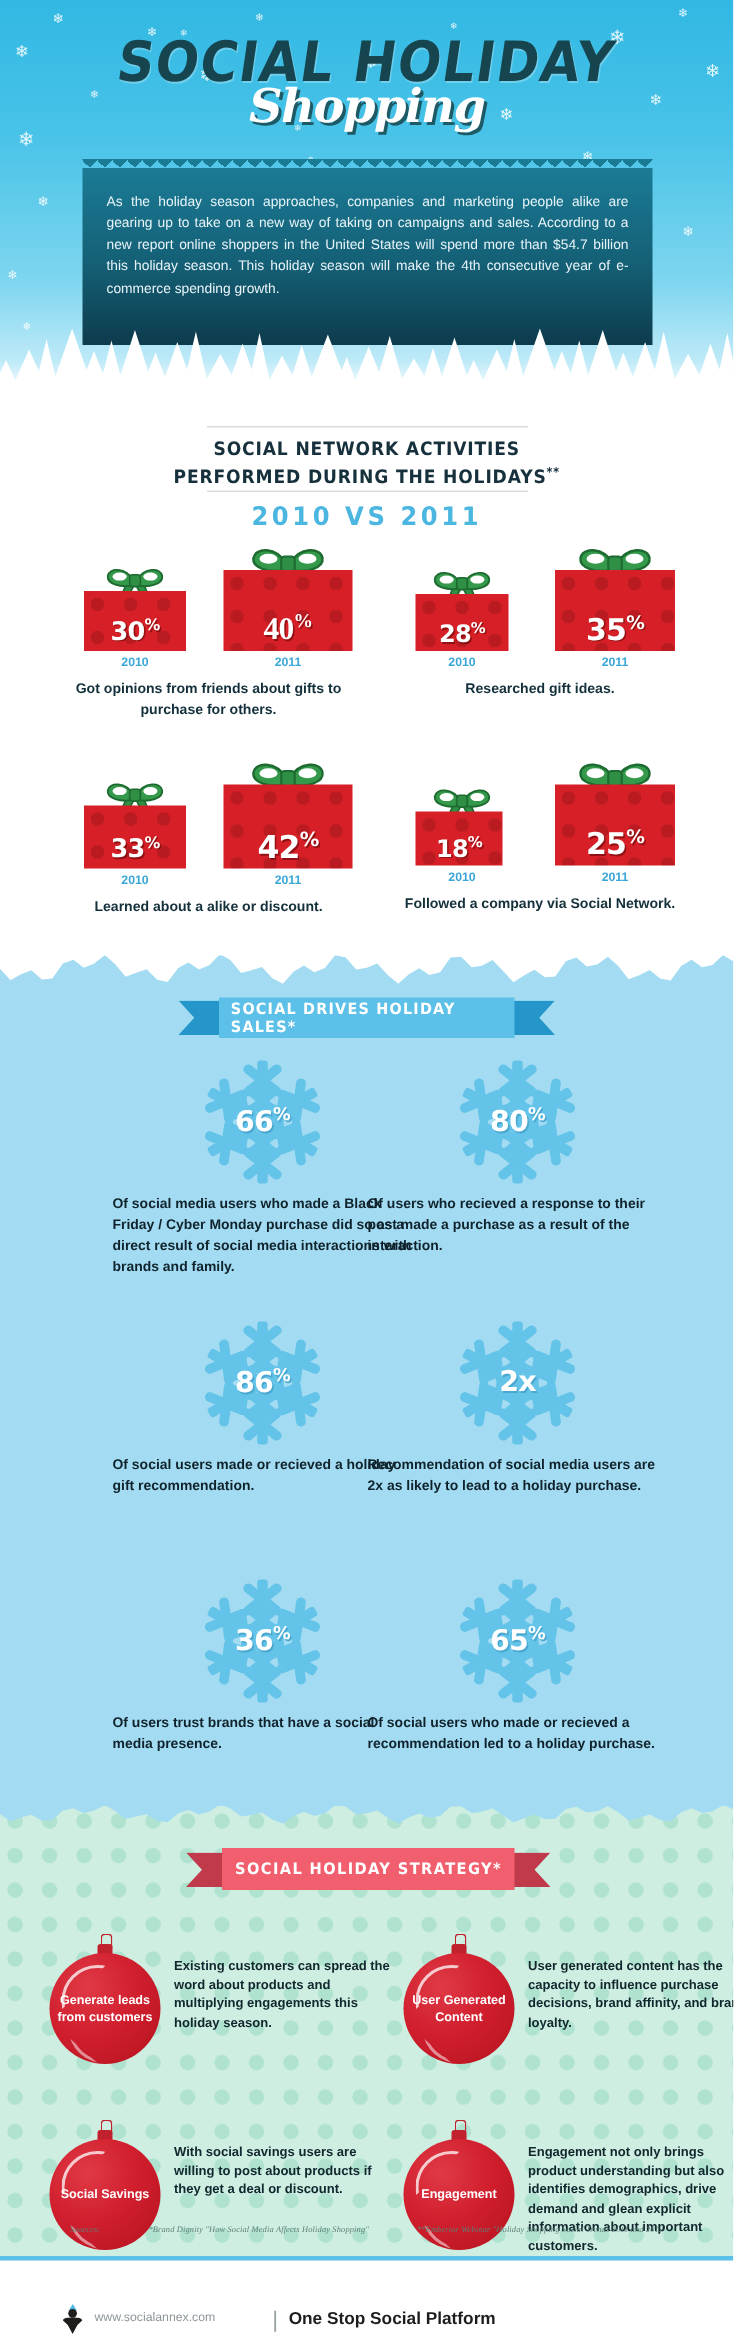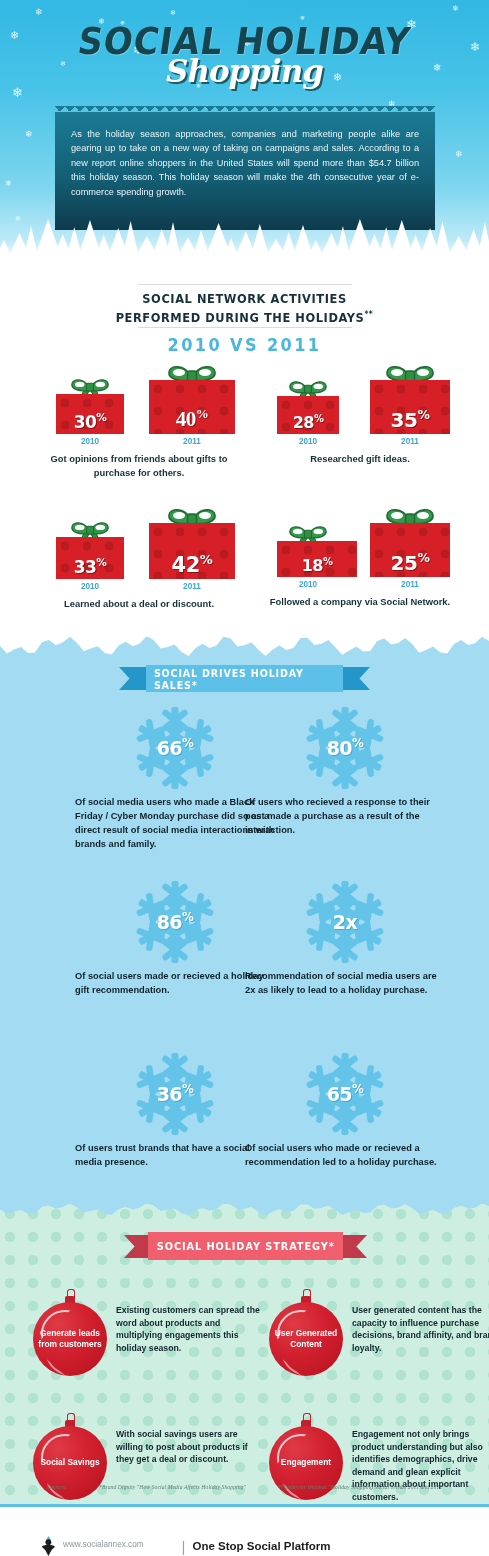--- a/index.html
+++ b/index.html
@@ -364,35 +364,35 @@
     </svg></div>
         <div class="box-body" style="position:absolute;left:0;bottom:0;width:86px;height:56px;">
           <div class="pct" style="font-size:21px;">42<i>%</i></div>
         </div>
       </div>
           </div>
       <div style="position:relative;height:16px;">
         <div class="yearlabel" style="left:22px;top:3px;width:68px;">2010</div>
         <div class="yearlabel" style="left:115px;top:3px;width:86px;">2011</div>
       </div>
-      <div class="gcap" style="position:relative;left:0;top:2px;">Learned about a deal or discount.</div>
+      <div class="gcap" style="position:relative;left:0;top:2px;">Learned about a alike or discount.</div>
     </div>
         <div class="gift-pair" style="left: 255px; top: 143px;">
       <div class="pair-boxes" style="height:72px;">
       <div class="giftbox" style="left:22px;width:62px;height:54px;">
         <div class="bow" style="top:0;"><svg width="41" height="27" viewBox="0 0 52 34">
       <path d="M26 16 L18 32 L13 30 L20 14 Z" fill="#2f8f44" stroke="#1d6b30" stroke-width="1.4" stroke-linejoin="round"></path>
       <path d="M26 16 L34 32 L39 30 L32 14 Z" fill="#2f8f44" stroke="#1d6b30" stroke-width="1.4" stroke-linejoin="round"></path>
       <path d="M25 14 C18 2 4 3 3 10 C2 17 14 20 24 18 Z" fill="#34994a" stroke="#1d6b30" stroke-width="1.6" stroke-linejoin="round"></path>
       <path d="M27 14 C34 2 48 3 49 10 C50 17 38 20 28 18 Z" fill="#34994a" stroke="#1d6b30" stroke-width="1.6" stroke-linejoin="round"></path>
       <ellipse cx="13" cy="10.5" rx="6" ry="3.4" fill="#ffffff"></ellipse>
       <ellipse cx="39" cy="10.5" rx="6" ry="3.4" fill="#ffffff"></ellipse>
       <rect x="21.5" y="9" width="9" height="10" rx="2.4" fill="#2f8f44" stroke="#1d6b30" stroke-width="1.4"></rect>
     </svg></div>
-        <div class="box-body" style="position:absolute;left:0;bottom:0;width:80px;height:36px;">
+        <div class="box-body" style="position:absolute;left:0;bottom:0;width:58px;height:36px;">
           <div class="pct" style="font-size:16px;">18<i>%</i></div>
         </div>
       </div>
       <div class="giftbox" style="left:115px;width:80px;height:72px;">
         <div class="bow" style="top:0;"><svg width="52" height="34" viewBox="0 0 52 34">
       <path d="M26 16 L18 32 L13 30 L20 14 Z" fill="#2f8f44" stroke="#1d6b30" stroke-width="1.4" stroke-linejoin="round"></path>
       <path d="M26 16 L34 32 L39 30 L32 14 Z" fill="#2f8f44" stroke="#1d6b30" stroke-width="1.4" stroke-linejoin="round"></path>
       <path d="M25 14 C18 2 4 3 3 10 C2 17 14 20 24 18 Z" fill="#34994a" stroke="#1d6b30" stroke-width="1.6" stroke-linejoin="round"></path>
       <path d="M27 14 C34 2 48 3 49 10 C50 17 38 20 28 18 Z" fill="#34994a" stroke="#1d6b30" stroke-width="1.6" stroke-linejoin="round"></path>
       <ellipse cx="13" cy="10.5" rx="6" ry="3.4" fill="#ffffff"></ellipse>

